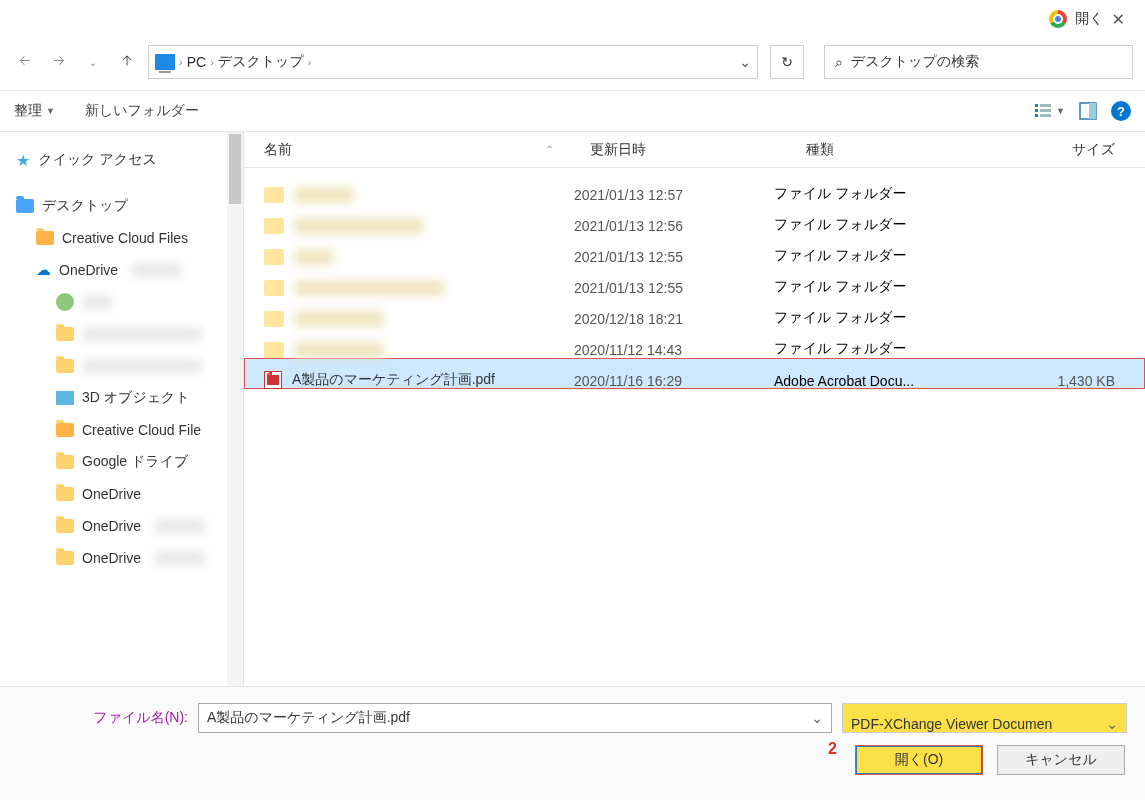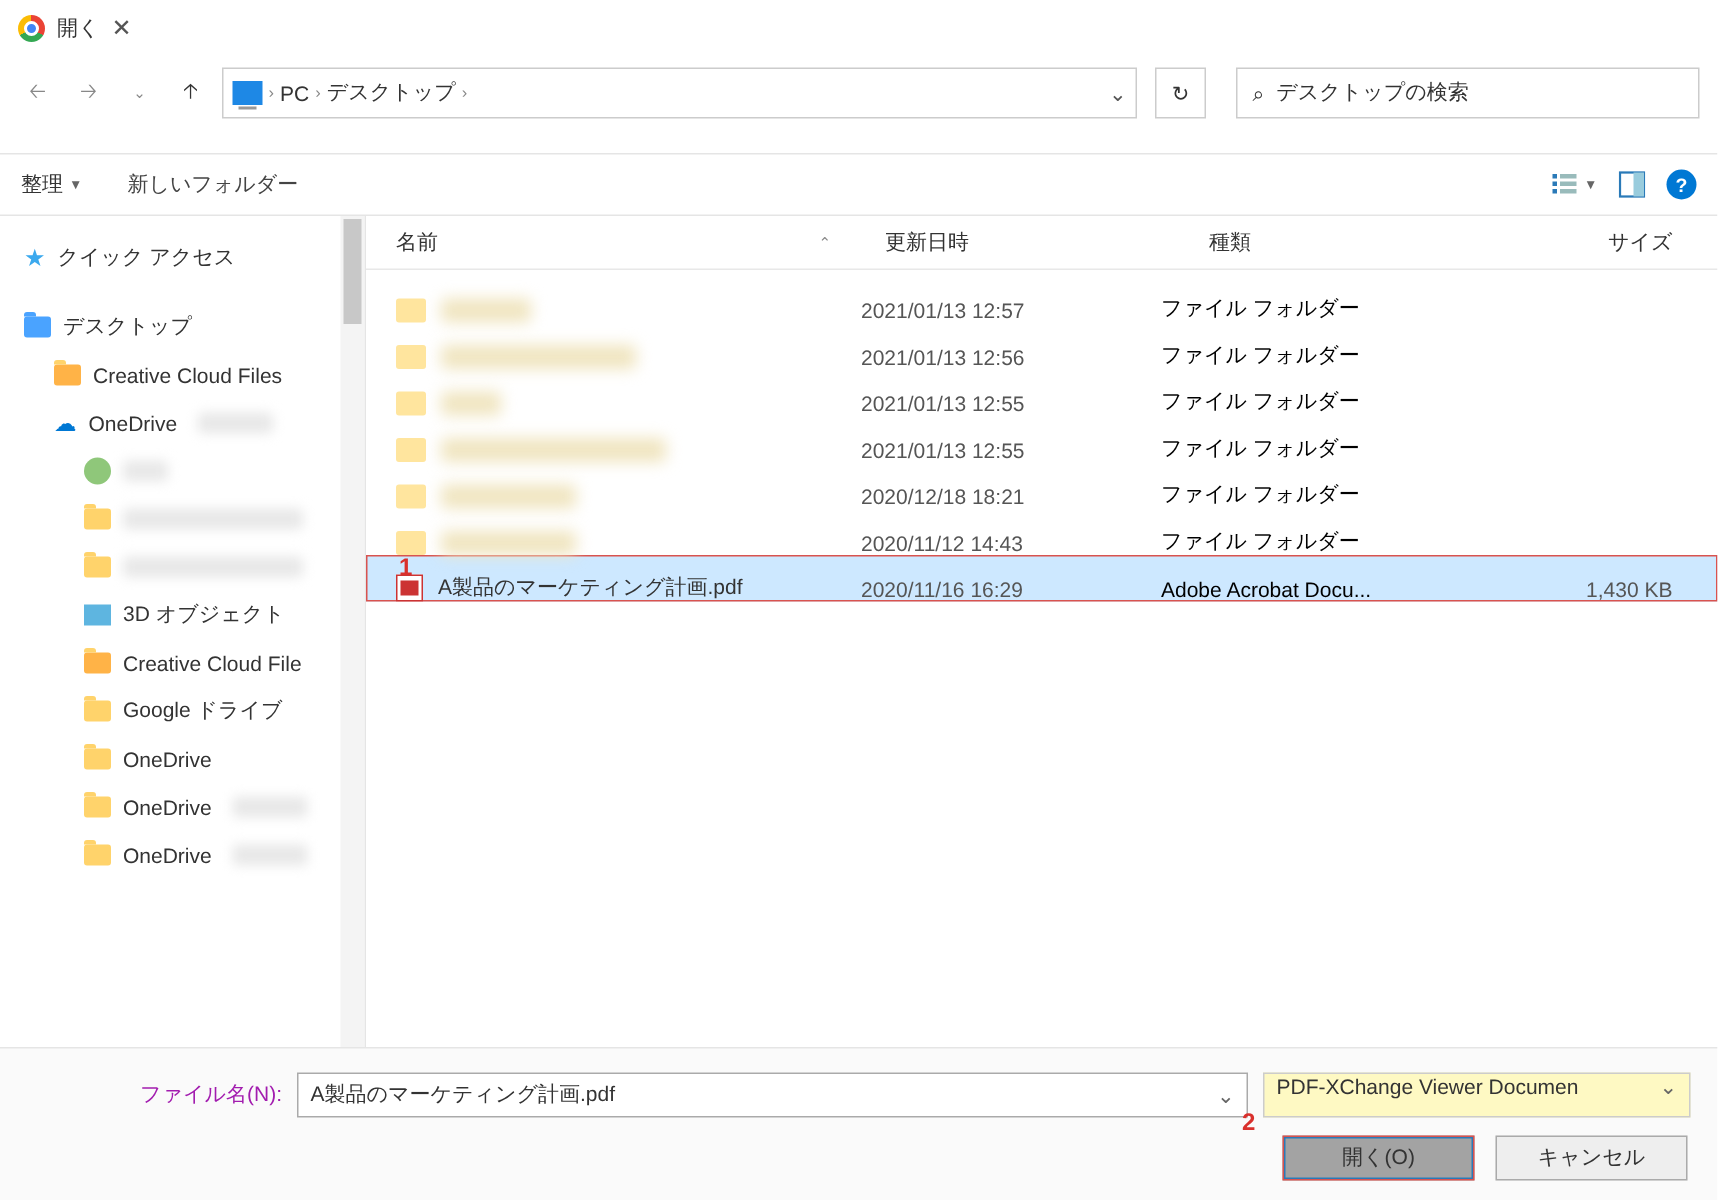--- a/index.html
+++ b/index.html
@@ -1,32 +1,32 @@
 <!DOCTYPE html>
 <html><head>
 <meta charset="utf-8">
 <style>
 *{box-sizing:border-box;margin:0;padding:0;font-family:"Yu Gothic UI","Meiryo",sans-serif;font-size:14px;color:#333}
 body{width:1145px;height:800px;background:#fff;overflow:hidden;position:relative}
-.titlebar{height:38px;display:flex;align-items:center;padding:2px 12px;justify-content:flex-start}
+.titlebar{height:38px;display:flex;align-items:center;padding:2px 12px;justify-content:flex-end}
 .titlebar-left{display:flex;align-items:center;gap:8px}
 .chrome-icon{width:18px;height:18px;border-radius:50%;background:conic-gradient(#ea4335 0 120deg,#34a853 120deg 240deg,#fbbc05 240deg 360deg);position:relative}
 .chrome-icon::after{content:"";position:absolute;inset:4px;background:#4285f4;border-radius:50%;border:2px solid #fff}
 .close-x{font-size:16px;color:#555;padding:4px 8px}
 .navbar{height:48px;display:flex;align-items:center;padding:0 12px;gap:8px}
 .nav-btn{width:26px;height:26px;display:flex;align-items:center;justify-content:center;color:#888}
 .nav-btn.active{color:#333}
 .breadcrumb-box{flex:0 0 610px;height:34px;border:1px solid #ccc;display:flex;align-items:center;padding:0 6px;gap:4px}
 .pc-icon{width:20px;height:16px;background:#1e88e5;position:relative}
 .pc-icon::after{content:"";position:absolute;bottom:-3px;left:4px;right:4px;height:2px;background:#999}
 .chev{color:#888;font-size:11px}
 .bc-drop{margin-left:auto;color:#555}
 .refresh-btn{width:34px;height:34px;border:1px solid #ccc;display:flex;align-items:center;justify-content:center;margin-left:4px}
 .search-box{flex:1;height:34px;border:1px solid #ccc;display:flex;align-items:center;padding:0 10px;gap:8px;color:#888;margin-left:12px}
-.toolbar{height:42px;border-top:1px solid #e5e5e5;border-bottom:1px solid #e5e5e5;background:#fff;display:flex;align-items:center;padding:0 14px;gap:30px;margin-top:16px}
+.toolbar{height:42px;border-top:1px solid #e5e5e5;border-bottom:1px solid #e5e5e5;background:#fff;display:flex;align-items:center;padding:0 14px;gap:30px;margin-top:4px}
 .toolbar-right{margin-left:auto;display:flex;align-items:center;gap:14px}
 .tb-btn{display:flex;align-items:center;gap:4px;color:#444}
 .tb-drop{font-size:9px;color:#666}
 .view-icon{width:18px;height:18px;display:inline-block}
 .help-icon{width:20px;height:20px;border-radius:50%;background:#0078d4;color:#fff;display:flex;align-items:center;justify-content:center;font-size:13px;font-weight:bold}
 .body{display:flex;height:554px}
 .sidebar{width:244px;border-right:1px solid #e5e5e5;padding:12px 0;overflow:hidden;position:relative}
 .sb-scroll{position:absolute;right:0;top:0;width:16px;height:100%;background:#f4f4f4}
 .sb-thumb{position:absolute;right:2px;top:2px;width:12px;height:70px;background:#c8c8c8}
 .tree-item{display:flex;align-items:center;height:32px;padding-left:16px;gap:8px;white-space:nowrap}
@@ -57,24 +57,24 @@
 .fr-type{width:200px;color:#000000}
 .fr-size{flex:1;text-align:right;color:#555;padding-right:10px}
 .pdf-icon{width:18px;height:18px;background:#fff;border:1px solid #c33;position:relative;display:inline-block}
 .pdf-icon::after{content:"";position:absolute;inset:3px 2px;background:#c33}
 .folder-ic2{width:20px;height:16px;background:#ffe59e;border-radius:2px;display:inline-block}
 .blur-name{filter:blur(5px);background:#f0e5c0;border-radius:3px;height:16px;display:inline-block}
 .footer{height:120px;border-top:1px solid #e5e5e5;background:#fafafa;padding:16px 18px;display:flex;flex-direction:column;gap:12px}
 .footer-row1{display:flex;align-items:center;gap:10px}
 .fn-label{width:170px;text-align:right;color:#a21caf}
 .fn-input{flex:1;height:30px;border:1px solid #aaa;background:#fff;display:flex;align-items:center;padding:0 8px;justify-content:space-between}
-.ft-select{width:285px;height:30px;border:1px solid #ccc;background:#fef9c3;display:flex;align-items:flex-start;padding:0 8px;justify-content:space-between}
+.ft-select{width:285px;height:30px;border:1px solid #ccc;background:#fde047;display:flex;align-items:flex-end;padding:0 8px;justify-content:space-between}
 .footer-row2{display:flex;justify-content:flex-end;gap:14px;padding-right:2px}
 .btn{width:128px;height:30px;border:1px solid #aaa;background:#eee;display:flex;align-items:center;justify-content:center}
-.btn.primary{background:#a3a3a3;border:1px solid #d9534f;outline:1px solid #2a7ab8;outline-offset:-2px}
+.btn.primary{background:#fde047;border:1px solid #d9534f;outline:1px solid #2a7ab8;outline-offset:-2px}
 .annot{position:absolute;color:#d9302c;font-weight:bold;font-size:16px}
 </style>
 </head>
 <body>
 
 <div class="titlebar">
   <div class="titlebar-left">
     <span class="chrome-icon"></span>
     <span>開く</span>
   </div>

